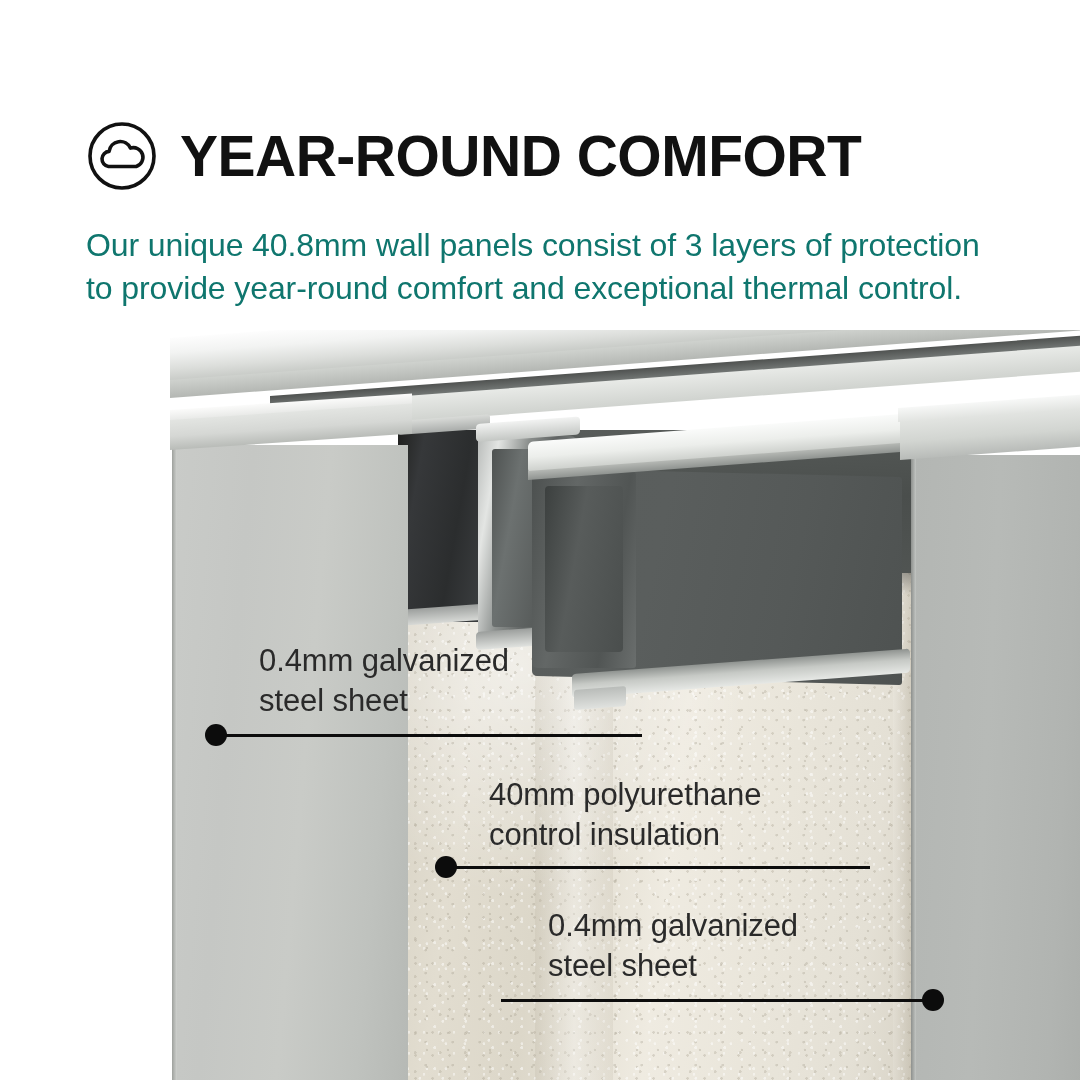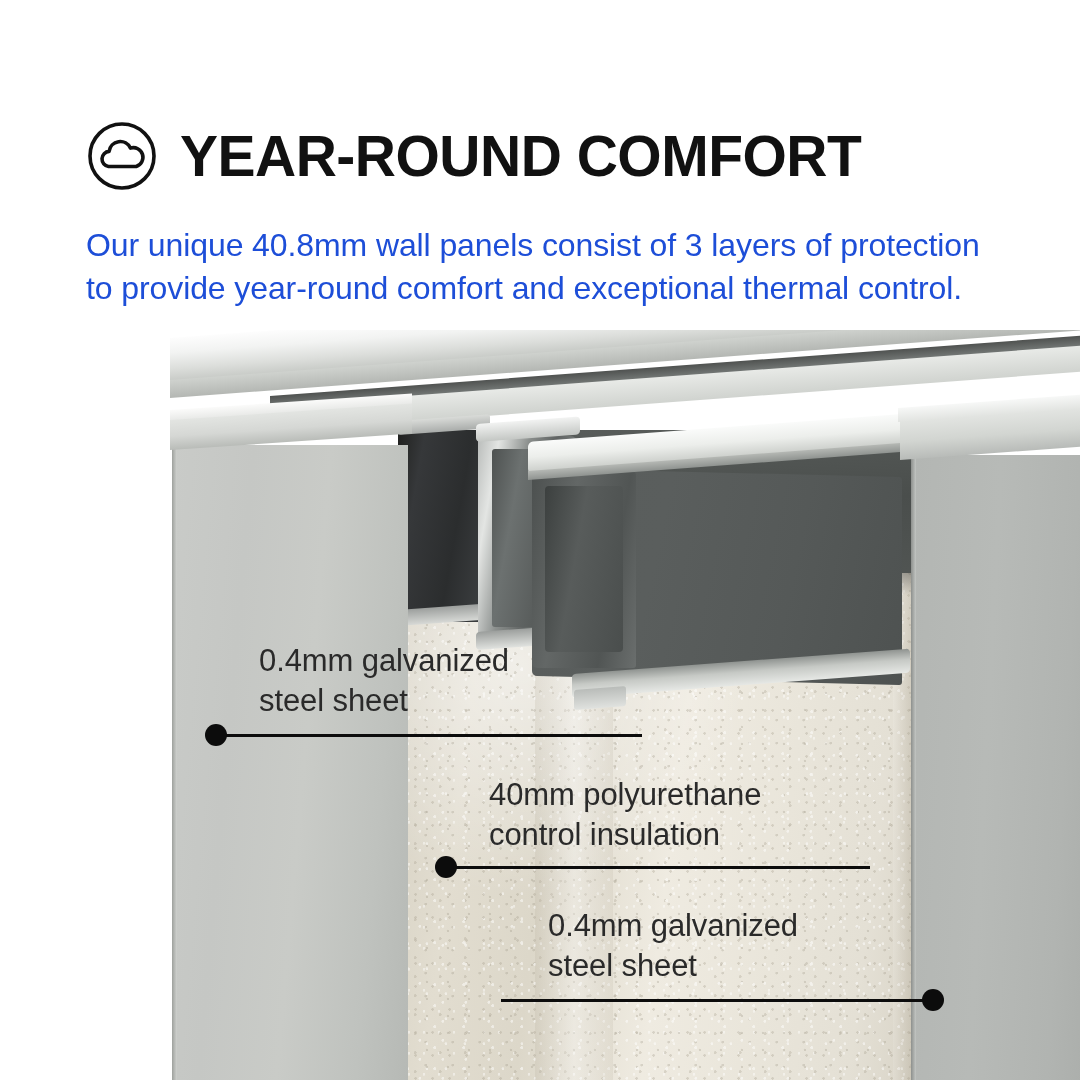--- a/index.html
+++ b/index.html
@@ -19,21 +19,21 @@
   .title-row{position:absolute;left:66px;top:88px;display:flex;align-items:center;gap:22px;}
   .cloud-badge{width:72px;height:72px;flex:0 0 72px;position:relative;}
   .cloud-badge svg{display:block;width:72px;height:72px;}
   .page-title{
     font-size:57px;line-height:60px;font-weight:700;color:#111111;
     letter-spacing:-0.5px;white-space:nowrap;
     font-family:"Liberation Sans","DejaVu Sans",sans-serif;
   }
   .subtitle{
     position:absolute;left:66px;top:192px;width:900px;
-    font-size:32px;line-height:43px;color:#1d4ed8;font-weight:400;
+    font-size:32px;line-height:43px;color:#0f766e;font-weight:400;
     letter-spacing:-0.1px;
   }
 
   
   .illus{position:absolute;left:0;top:330px;width:1080px;height:750px;overflow:hidden;}
 
   
   .left-face{
     position:absolute;left:152px;top:115px;width:236px;height:635px;
     background:linear-gradient(95deg,#c9cbc8 0%,#c5c7c4 28%,#c9cbc7 55%,#bfc2be 82%,#b6b9b5 100%);

